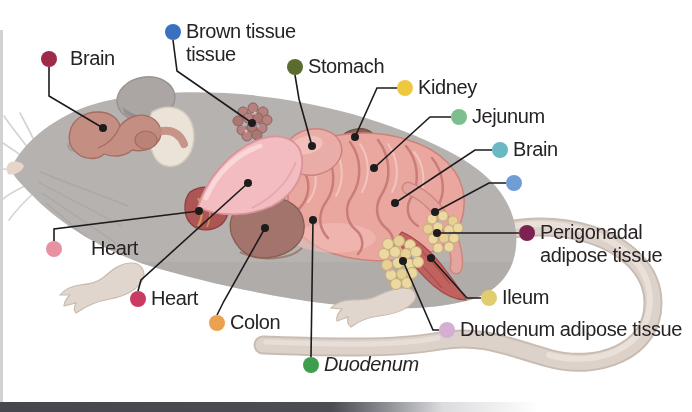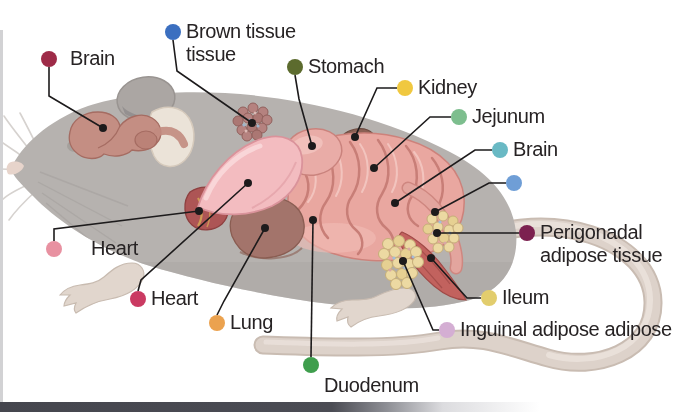--- a/index.html
+++ b/index.html
@@ -254,22 +254,22 @@
       <div class="callout-label" style="left: 70px; top: 47px;">Brain</div>
       <div class="callout-label" style="left: 186px; top: 20px;">Brown tissue
 tissue</div>
       <div class="callout-label" style="left: 308px; top: 55px;">Stomach</div>
       <div class="callout-label" style="left: 472px; top: 105px;">Jejunum</div>
       <div class="callout-label" style="left: 418px; top: 76px;">Kidney</div>
       <div class="callout-label" style="left: 513px; top: 138px;">Brain</div>
       <div class="callout-label" style="left: 540px; top: 221px;">Perigonadal
 adipose tissue</div>
       <div class="callout-label" style="left: 502px; top: 286px;">Ileum</div>
-      <div class="callout-label" style="left: 460px; top: 318px;">Inguinal adipose adipose</div>
+      <div class="callout-label" style="left: 460px; top: 318px;">Duodenum adipose tissue</div>
       <div class="callout-label" style="left: 67px; top: 237px; margin-left: 24px;">Heart</div>
       <div class="callout-label" style="left: 151px; top: 287px;">Heart</div>
-      <div class="callout-label" style="left: 230px; top: 311px;">Lung</div>
-      <div class="callout-label" style="left: 324px; top: 374px;">Duodenum</div>
+      <div class="callout-label" style="left: 230px; top: 311px;">Colon</div>
+      <div class="callout-label" style="left: 324px; top: 353px; font-style: italic;">Duodenum</div>
     </div>
 
   <div id="left-border"></div>
   <div id="bottom-bar"></div>
 </div>
 
 </body></html>

